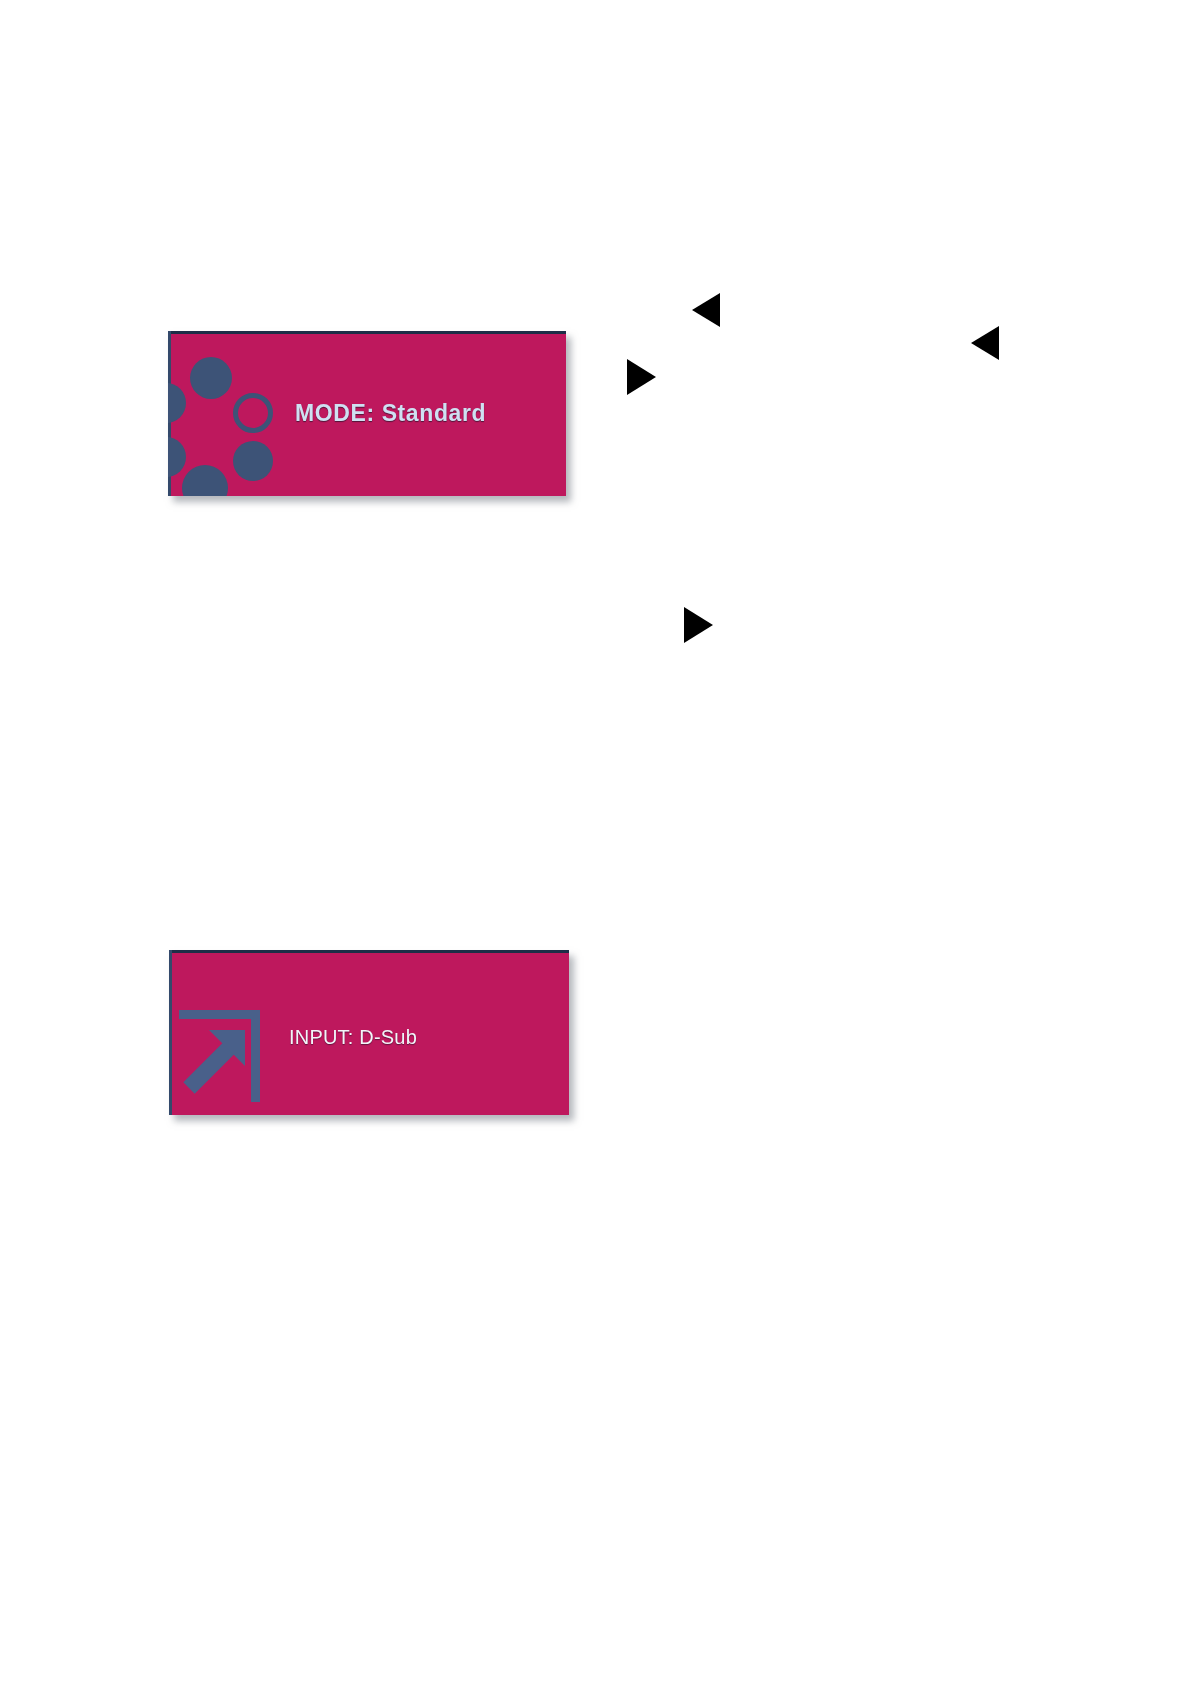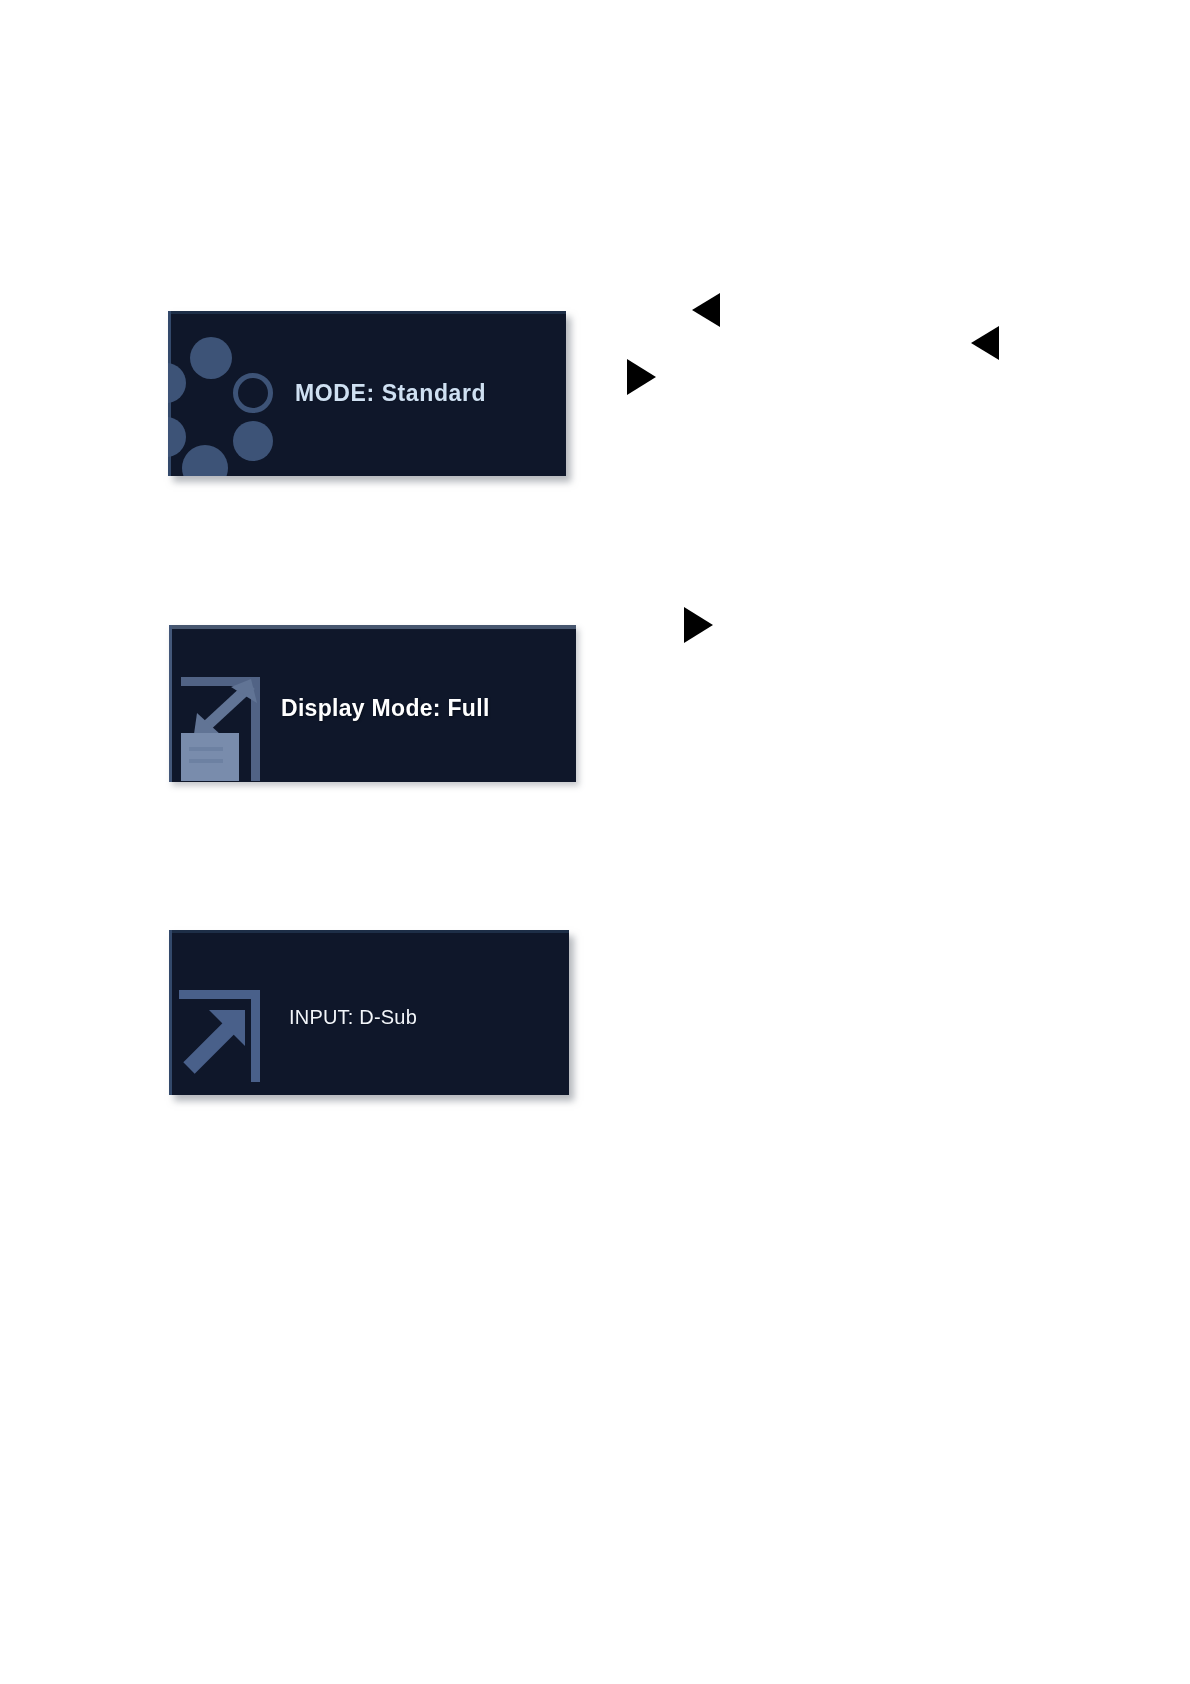--- a/index.html
+++ b/index.html
@@ -17,23 +17,24 @@
 
   .stage {
     position: absolute;
     inset: 0;
     background: #ffffff;
   }
 
   
   .osd-panel {
     position: absolute;
-    background: #0f172a;
+    background: #be185d;
     box-sizing: border-box;
     overflow: hidden;
+    margin-top: 20px;
   }
   .osd-panel.shadowed {
     box-shadow: 5px 6px 7px rgba(120,125,135,0.55);
   }
   .osd-panel .topline {
     position: absolute;
     top: 0; left: 0; right: 0;
     height: 3px;
     background: #1d2e47;
   }
@@ -137,44 +138,20 @@
       <i style="left:-14px; top:46px;  width:40px; height:40px;"></i>
       <i class="ring" style="left:73px; top:56px; width:40px; height:40px;"></i>
       <i style="left:-14px; top:100px; width:40px; height:40px;"></i>
       <i style="left:73px;  top:104px; width:40px; height:40px;"></i>
       <i style="left:22px;  top:128px; width:46px; height:46px;"></i>
     </div>
 
     <div class="osd-text t-mode" style="left:127px; top:71px;">MODE:  Standard</div>
   </div>
 
-  <div class="osd-panel" style="left:169px; top:625px; width:407px; height:157px;
-              box-shadow: 3px 4px 6px rgba(130,135,145,0.45);">
-    <div class="topline" style="background:#47566f; height:4px;"></div>
-    <div class="leftline" style="background:#44587a;"></div>
-
-    <div class="icon-resize" style="left:6px; top:36px; width:106px; height:120px;">
-      <svg width="106" height="120" viewBox="0 0 106 120">
-
-        <rect x="6" y="16" width="78" height="9" fill="#55688a"></rect>
-        <rect x="76" y="16" width="9" height="104" fill="#55688a"></rect>
-
-        <line x1="24" y1="72" x2="76" y2="24" stroke="#66799b" stroke-width="11"></line>
-        <polygon points="76,18 82,42 56,26" fill="#66799b"></polygon>
-        <polygon points="18,80 22,52 46,74" fill="#66799b"></polygon>
-
-        <rect x="6" y="72" width="58" height="48" fill="#7f93b3"></rect>
-
-        <rect x="14" y="86" width="34" height="4" fill="#6d82a5" opacity="0.7"></rect>
-        <rect x="14" y="98" width="34" height="4" fill="#6d82a5" opacity="0.7"></rect>
-      </svg>
-    </div>
-
-    <div class="osd-text t-display" style="left:112px; top:72px;">Display Mode:   Full</div>
-  </div>
 
   <div class="osd-panel shadowed" style="left:169px; top:930px; width:400px; height:165px;">
     <div class="topline"></div>
     <div class="leftline"></div>
 
     <div class="icon-input" style="left:6px; top:42px; width:104px; height:110px;">
       <svg width="104" height="110" viewBox="0 0 104 110">
 
         <rect x="4" y="18" width="80" height="9" fill="#49608a"></rect>
         <rect x="76" y="18" width="9" height="92" fill="#49608a"></rect>

